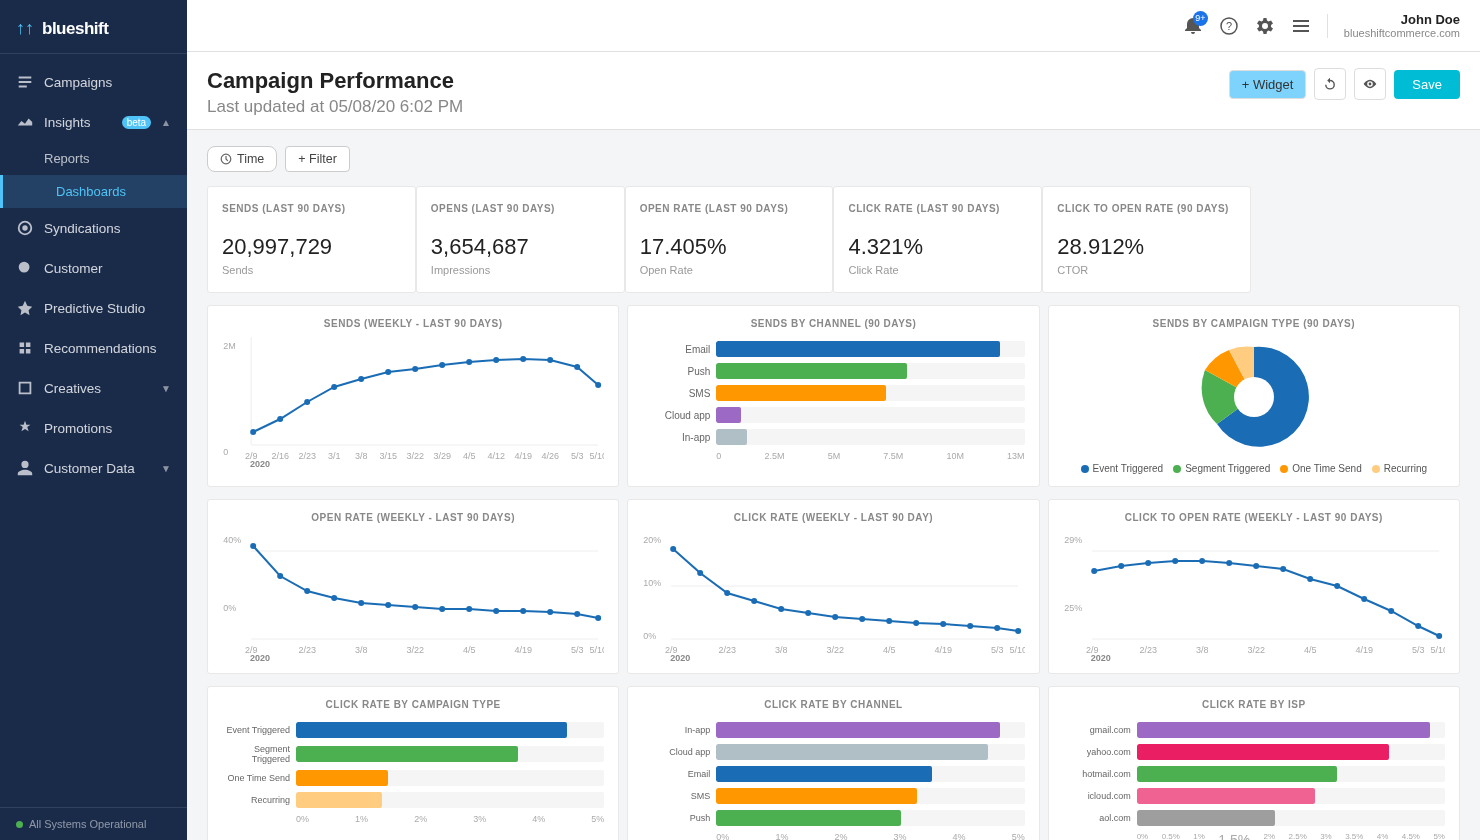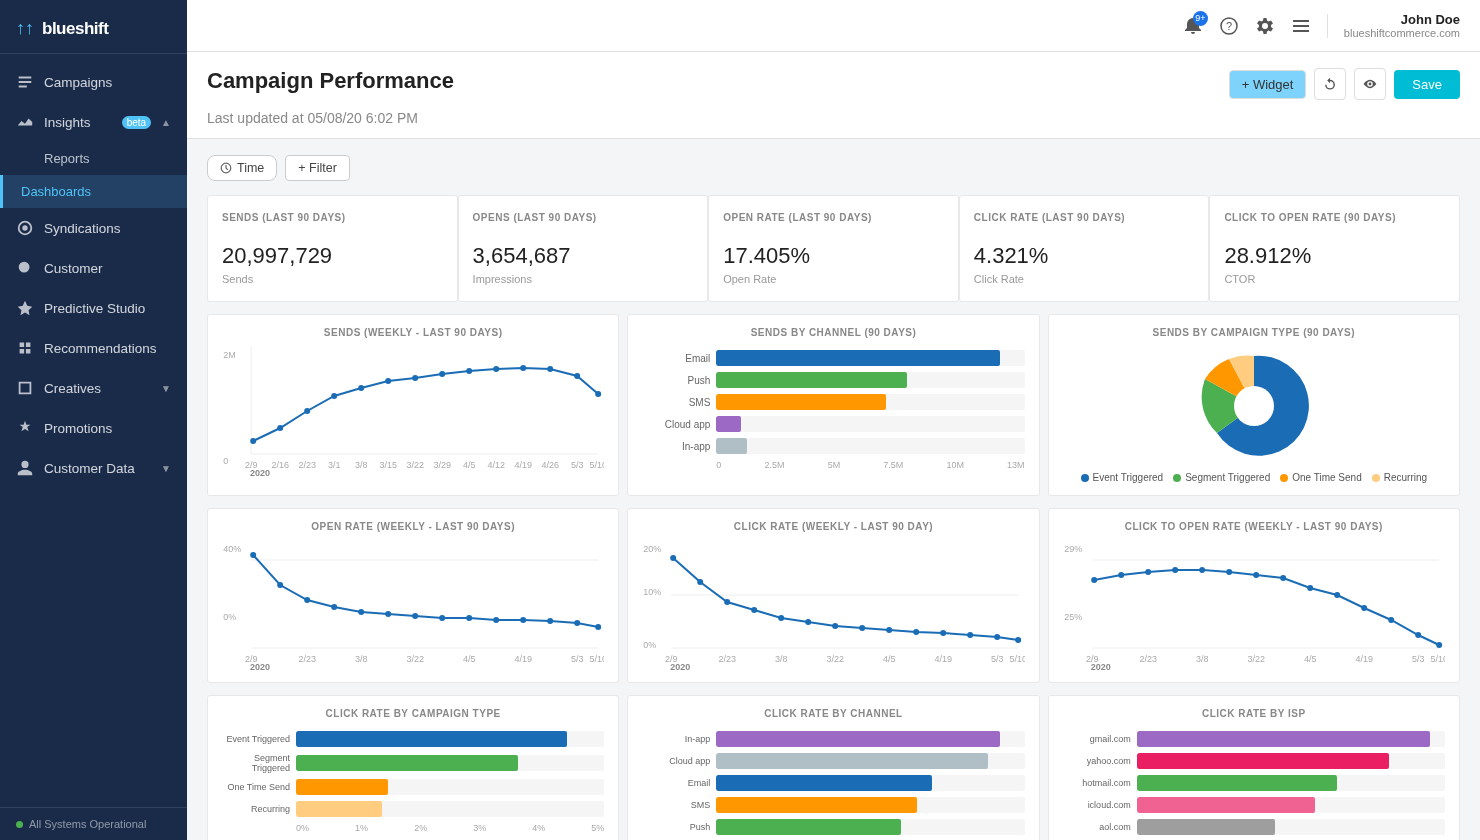--- a/index.html
+++ b/index.html
@@ -18,21 +18,21 @@
     .nav-item {
       display: flex; align-items: center; gap: 10px; padding: 11px 16px; cursor: pointer; color: rgba(255,255,255,0.8); font-size: 13.5px; transition: background 0.15s;
     }
     .nav-item .nav-icon { width: 18px; height: 18px; flex-shrink: 0; }
     .nav-item .nav-label { flex: 1; }
     .nav-item .badge { background: #4fc3f7; color: #fff; font-size: 10px; padding: 1px 5px; border-radius: 8px; }
     .nav-item .chevron { font-size: 10px; color: rgba(255,255,255,0.5); }
     .nav-sub-item {
       padding: 9px 16px 9px 44px; cursor: pointer; color: rgba(255,255,255,0.7); font-size: 13px;
     }
-    .nav-sub-item.active { background: rgba(79,195,247,0.15); color: #4fc3f7; border-left: 3px solid #4fc3f7; padding-left: 18px; }
+    .nav-sub-item.active { background: rgba(79,195,247,0.15); color: #4fc3f7; border-left: 3px solid #4fc3f7; padding-left: 53px; }
     .sidebar-footer { padding: 10px 16px; font-size: 11px; color: rgba(255,255,255,0.5); display: flex; align-items: center; gap: 6px; border-top: 1px solid rgba(255,255,255,0.1); }
     .status-dot { width: 7px; height: 7px; border-radius: 50%; background: #4caf50; }
 
     
     #main { flex: 1; display: flex; flex-direction: column; overflow: hidden; position: relative; }
 
     
     #topbar { height: 52px; background: #fff; border-bottom: 1px solid #e0e0e0; display: flex; align-items: center; justify-content: flex-end; padding: 0 20px; gap: 16px; flex-shrink: 0; }
     .topbar-icon { color: #555; cursor: pointer; font-size: 18px; }
     .topbar-divider { width: 1px; height: 24px; background: #e0e0e0; }
@@ -42,34 +42,34 @@
     .notification-badge { position: relative; display: inline-flex; align-items: center; justify-content: center; }
     .notif-count { position: absolute; top: -5px; right: -5px; background: #1a73e8; color: #fff; font-size: 9px; width: 15px; height: 15px; border-radius: 50%; display: flex; align-items: center; justify-content: center; }
 
     
     #page-content { flex: 1; overflow-y: auto; padding: 20px; background: #f4f5f7; }
 
     
     .page-header { background: #fff; padding: 16px 20px 12px; margin: -20px -20px 16px; border-bottom: 1px solid #e0e0e0; display: flex; align-items: flex-start; justify-content: space-between; }
     .page-title-area {}
     .page-title { font-size: 22px; font-weight: 600; color: #222; }
-    .page-subtitle { font-size: 14px; color: #888; margin-top: 16px; }
+    .page-subtitle { font-size: 17px; color: #888; margin-top: 3px; }
     .page-actions { display: flex; align-items: center; gap: 8px; }
     .btn-widget { background: #7dd3fc; border: 1px solid #ddd; color: #333; padding: 6px 12px; border-radius: 4px; cursor: pointer; font-size: 13px; display: flex; align-items: center; gap: 5px; }
     .btn-refresh { background: #fff; border: 1px solid #ddd; color: #555; width: 32px; height: 32px; border-radius: 4px; display: flex; align-items: center; justify-content: center; cursor: pointer; }
     .btn-preview { background: #fff; border: 1px solid #ddd; color: #555; width: 32px; height: 32px; border-radius: 4px; display: flex; align-items: center; justify-content: center; cursor: pointer; }
     .btn-save { background: #00bcd4; border: none; color: #fff; padding: 7px 18px; border-radius: 4px; cursor: pointer; font-size: 13px; font-weight: 500; }
 
     
     .filter-bar { display: flex; gap: 8px; margin-bottom: 14px; }
     .btn-time { background: #fff; border: 1px solid #ccc; color: #444; padding: 5px 12px; border-radius: 8px; cursor: pointer; font-size: 12.5px; display: flex; align-items: center; gap: 5px; }
     .btn-filter { background: #fff; border: 1px solid #ccc; color: #444; padding: 5px 12px; border-radius: 4px; cursor: pointer; font-size: 12.5px; display: flex; align-items: center; gap: 5px; }
 
     
-    .stats-grid { display: grid; grid-template-columns: repeat(5, 1fr); gap: 0; margin-bottom: 12px; }
+    .stats-grid { display: grid; grid-template-columns: repeat(6, 1fr); gap: 0; margin-bottom: 12px; }
     .stat-card { background: #fff; border: 1px solid #e8e8e8; padding: 16px 14px; border-radius: 3px; }
     .stat-label { font-size: 10px; color: #888; text-transform: uppercase; letter-spacing: 0.5px; margin-bottom: 10px; font-weight: 600; }
     .stat-value { font-size: 22px; font-weight: 300; color: #222; margin-bottom: 4px; margin-top: 20px; }
     .stat-sub { font-size: 11px; color: #999; }
 
     
     .charts-row { display: grid; grid-template-columns: 1fr 1fr 1fr; gap: 8px; margin-bottom: 12px; }
     .chart-card { background: #fff; border: 1px solid #e8e8e8; border-radius: 3px; padding: 12px 14px; }
     .chart-title { font-size: 10px; color: #888; text-transform: uppercase; letter-spacing: 0.5px; font-weight: 600; margin-bottom: 8px; text-align: center; }
     .axis-label { font-size: 9px; fill: #aaa; }

